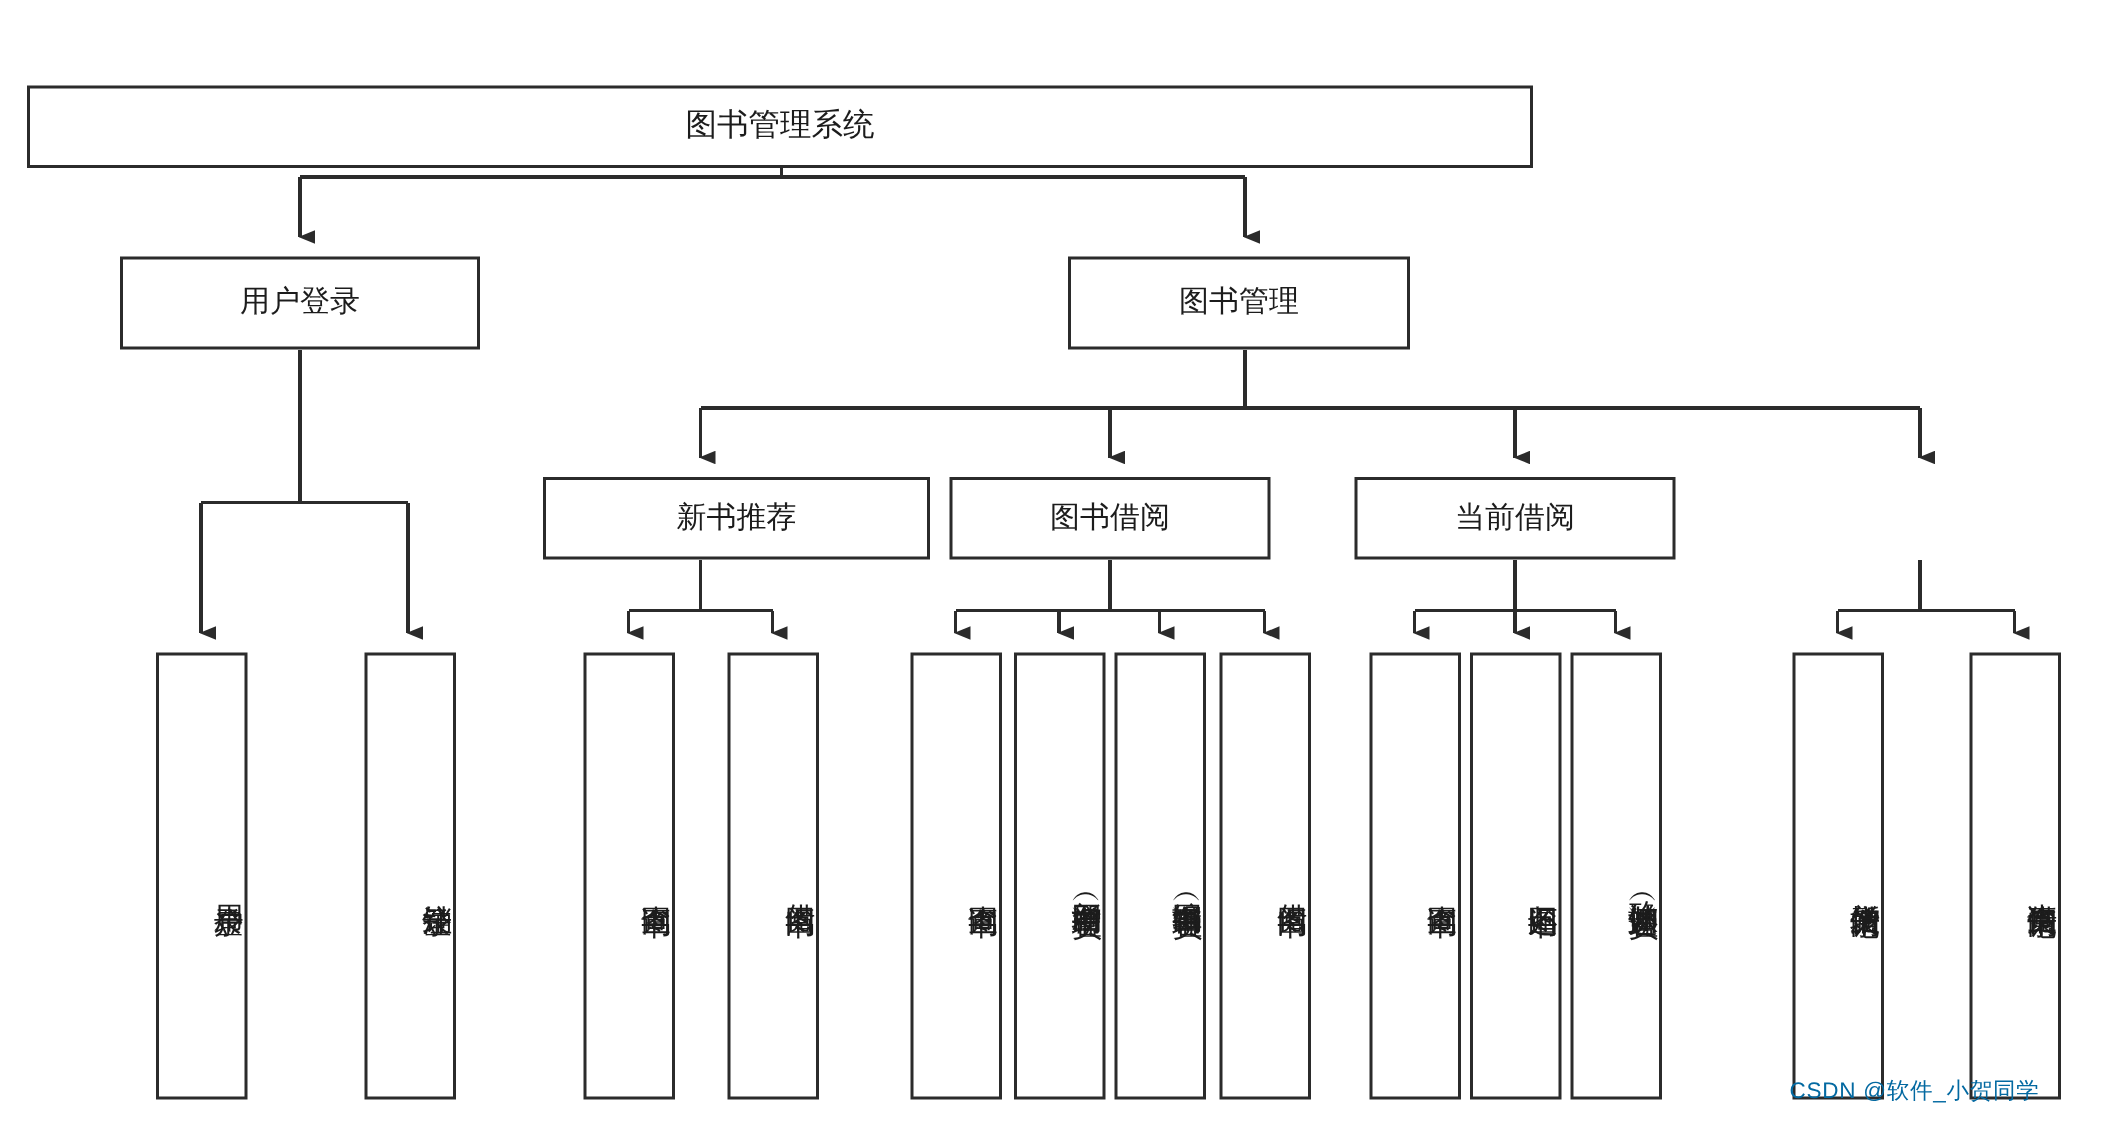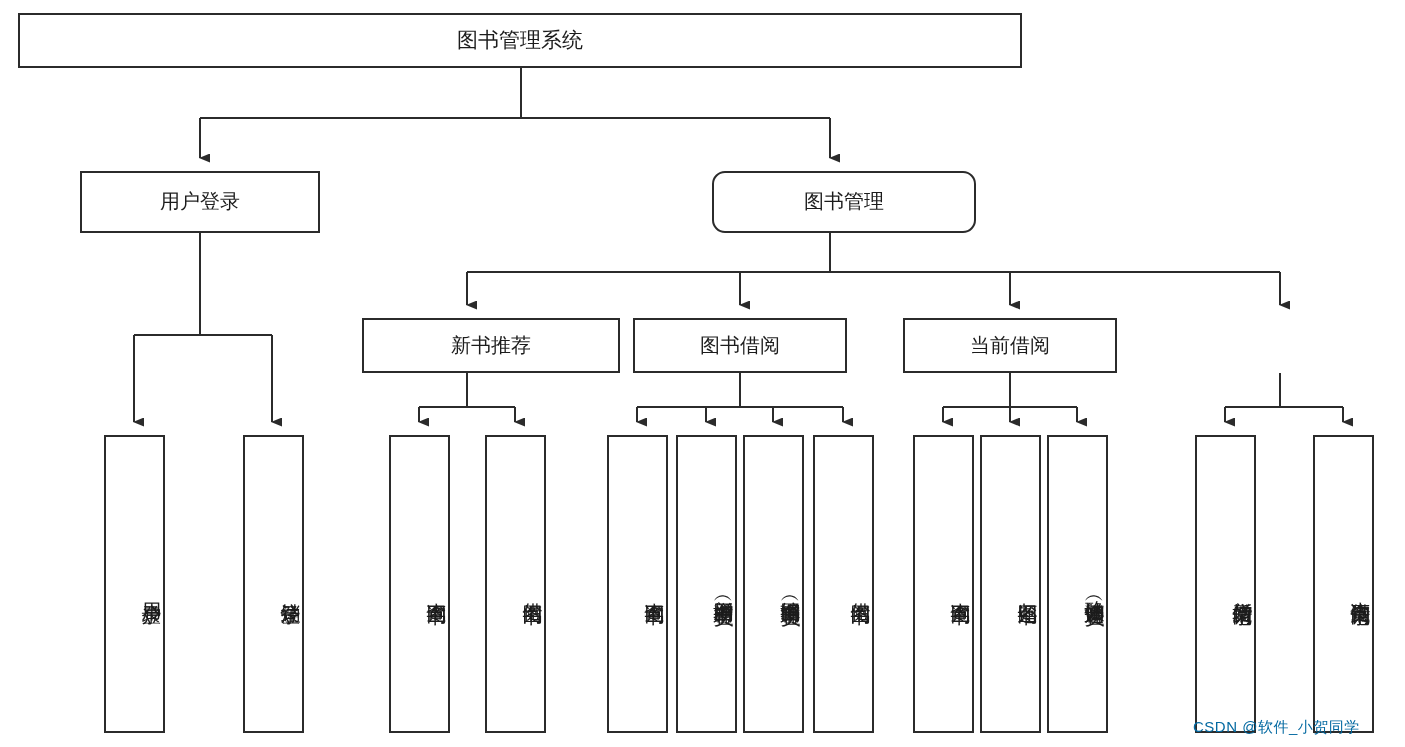--- a/index.html
+++ b/index.html
@@ -33,20 +33,21 @@
     background: #ffffff;
     display: flex;
     align-items: center;
     justify-content: center;
     color: #1c1c1c;
     line-height: 1.18;
     text-align: center;
   }
   .node.root {
     font-size: 21px;
+    margin-top: 44px;
   }
   .node.lvl1 {
     font-size: 20px;
   }
   .node.lvl2 {
     font-size: 20px;
   }
   .node.leaf {
     font-size: 20px;
     writing-mode: vertical-rl;
@@ -124,21 +125,21 @@
     </g>
   </svg>
 
   <div class="node root" style="left:18px; top:13px; width:1004px; height:55px;">
     <span class="node-label">图书管理系统</span>
   </div>
 
   <div class="node lvl1" style="left:80px; top:171px; width:240px; height:62px;">
     <span class="node-label">用户登录</span>
   </div>
-  <div class="node lvl1" style="left:712px; top:171px; width:264px; height:62px;border-radius:13px;">
+  <div class="node lvl1" style="left:712px; top:171px; width:228px; height:62px;">
     <span class="node-label">图书管理</span>
   </div>
 
   <div class="node lvl2" style="left:362px; top:318px; width:258px; height:55px;">
     <span class="node-label">新书推荐</span>
   </div>
   <div class="node lvl2" style="left:633px; top:318px; width:214px; height:55px;">
     <span class="node-label">图书借阅</span>
   </div>
   <div class="node lvl2" style="left:903px; top:318px; width:214px; height:55px;">

